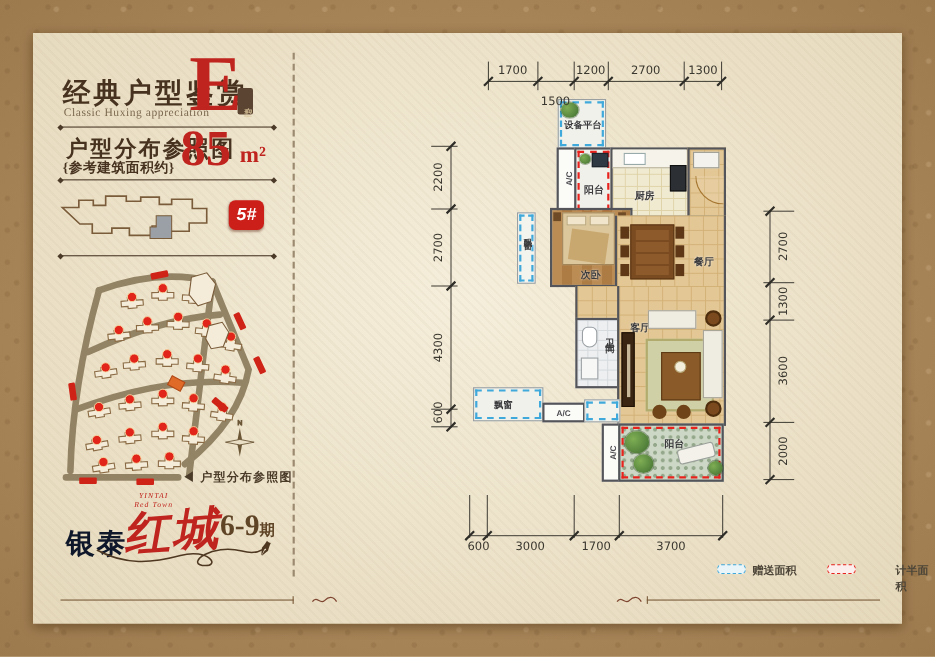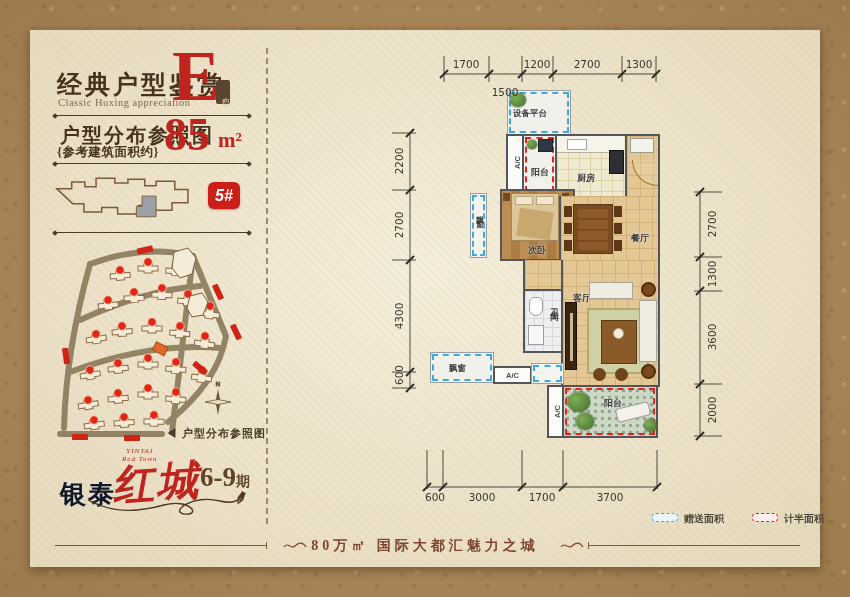--- a/index.html
+++ b/index.html
@@ -205,21 +205,21 @@
   <div class="abs serif" id="logo-phase">
     <span>6-9</span><small>期</small>
   </div>
   <svg class="abs" id="logo-flourish" width="160" height="24" viewBox="0 0 160 24">
     <path d="M2,8 C28,22 52,20 78,13 C104,6 116,24 98,22 C84,20 106,2 134,9 C146,12 152,9 158,4" fill="none" stroke="#4f3822" stroke-width="1.4"></path>
   </svg>
   <div class="abs" id="logo-pen">✒</div>
 
   <div class="abs" id="vdivider"></div>
 
-  <div class="lightroom marble" style="left:507px;top:90px;width:64px;height:45px;font-family:Liberation Serif, serif;">
+  <div class="lightroom marble" style="left:507px;top:90px;width:44px;height:45px;font-family:Liberation Serif, serif;">
     <div class="dash-blue"></div>
     <div class="plant" style="left:2px;top:2px;width:16px;height:14px;"></div>
     <div class="rlabel" style="left:5px;top:17px;font-size:8.5px;">设备平台</div>
   </div>
 
   <div class="room" style="left:506px;top:134px;width:18px;height:59px;background:#fbfbf8;">
     <div class="rlabel aclabel" style="left:3px;top:22px;transform:rotate(-90deg);">A/C</div>
   </div>
 
   <div class="room marble" style="left:522px;top:134px;width:35px;height:61px;">
@@ -344,24 +344,23 @@
   <span class="dim v" style="left:712px;top:410px;">2000</span>
 
   <span class="dim" style="left:435px;top:497px;">600</span>
   <span class="dim" style="left:482px;top:497px;">3000</span>
   <span class="dim" style="left:542px;top:497px;">1700</span>
   <span class="dim" style="left:610px;top:497px;">3700</span>
 
   <div class="legpill" style="left:652px;top:513px;border:1.5px dashed #3fa9dc;background:#eaf5fa;"></div>
   <div class="leglabel" style="left:684px;top:512px;">赠送面积</div>
   <div class="legpill" style="left:752px;top:513px;border:1.5px dashed #e8231e;background:#fbeeec;"></div>
-  <div class="leglabel" style="left:784px;top:512px;">计半面积</div>
+  <div class="leglabel" style="left:814px;top:512px;">计半面积</div>
 
   <div class="tagrule" id="tagrule-l" style="left:55px;width:212px;"></div>
   <div class="tagrule" id="tagrule-r" style="left:588px;width:212px;"></div>
   <svg class="abs" style="left:283px;top:540px;" width="24" height="12" viewBox="0 0 24 12">
     <path d="M1,7 C5,1 8,10 12,6 S20,2 23,7" fill="none" stroke="#7e4530" stroke-width="1.2"></path>
   </svg>
   <svg class="abs" style="left:560px;top:540px;" width="24" height="12" viewBox="0 0 24 12">
     <path d="M1,7 C5,1 8,10 12,6 S20,2 23,7" fill="none" stroke="#7e4530" stroke-width="1.2"></path>
   </svg>
-  <div class="abs serif" id="tagline">80万㎡ 国际大都汇魅力之城</div>
 </div>
 
 </body></html>

